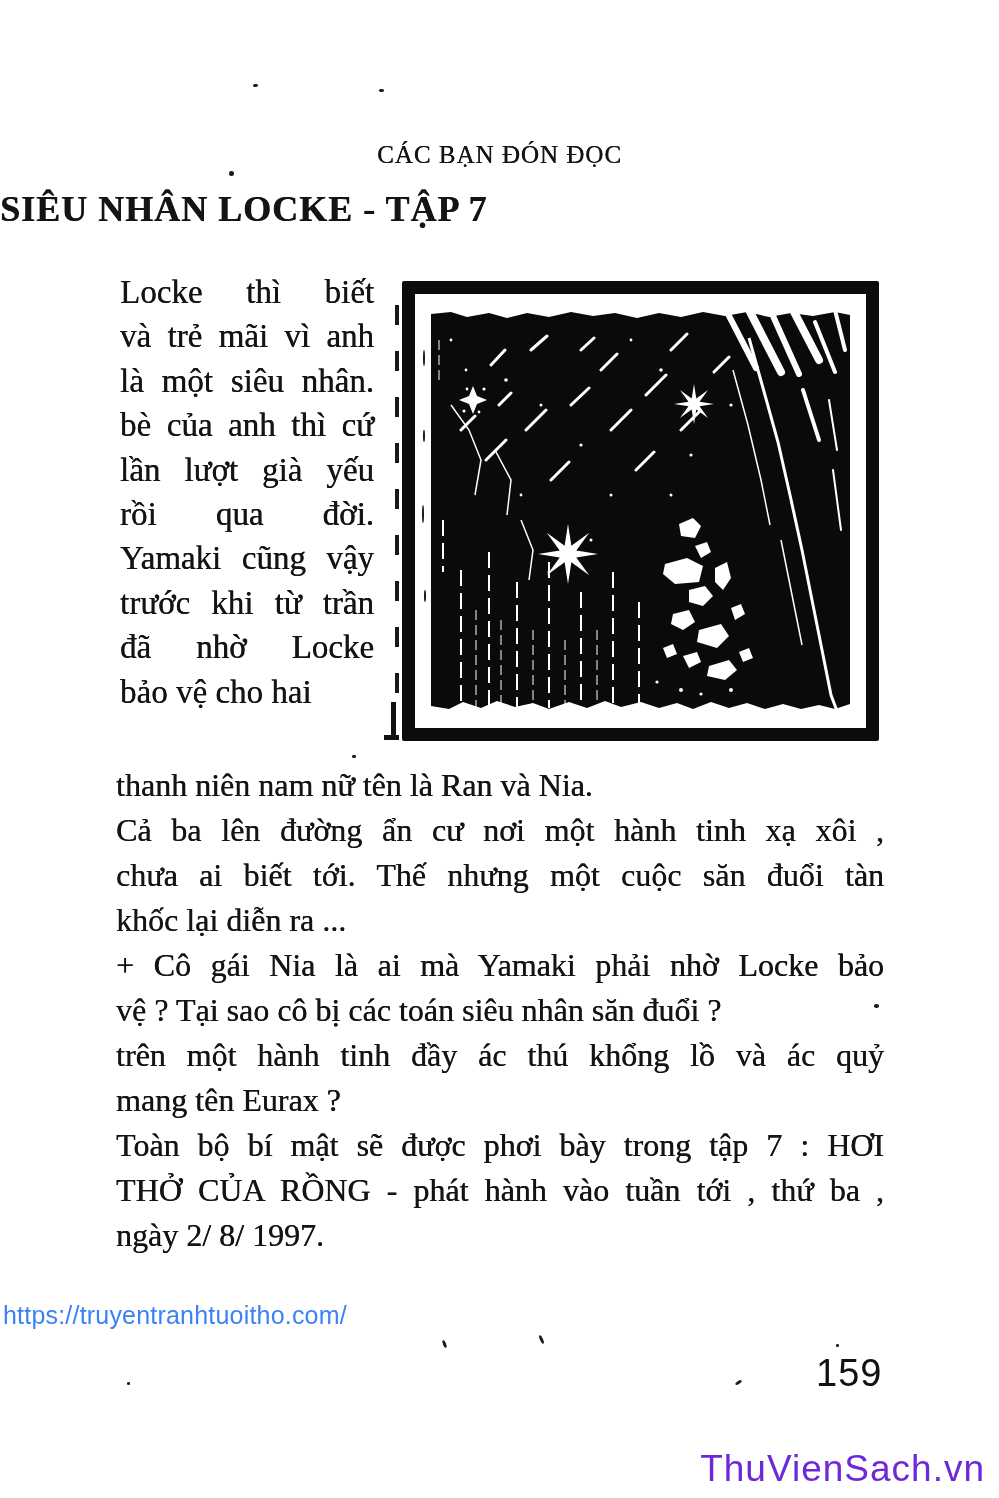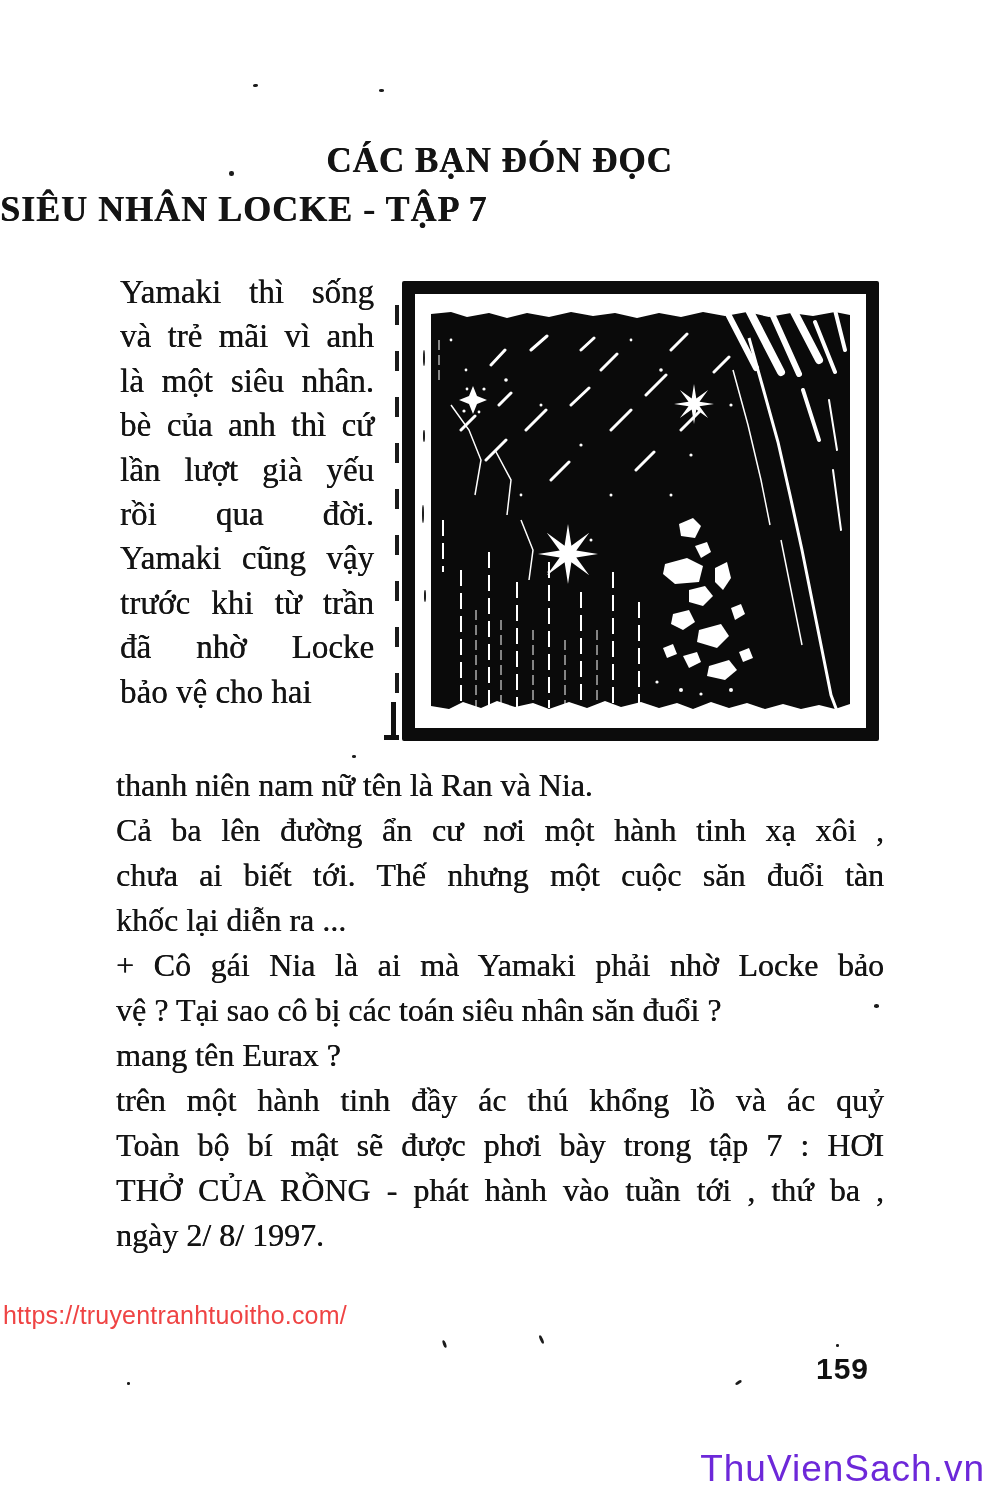--- a/index.html
+++ b/index.html
@@ -6,21 +6,21 @@
   body{
     width:999px;height:1498px;position:relative;overflow:hidden;
     background:#ffffff;
     font-family:"Liberation Serif","DejaVu Serif",serif;
     color:#141414;
   }
   .abs{position:absolute;}
   
   .title1{
     left:0;top:141px;width:999px;text-align:center;
-    font-size:35px;font-weight:700;letter-spacing:1px;
+    font-size:25px;font-weight:400;letter-spacing:1px;
     text-shadow:0.4px 0 0 currentColor;
   }
   .title2{
     left:0;top:188px;width:999px;text-align:left;
     font-size:36px;font-weight:700;letter-spacing:1px;
     text-shadow:0.4px 0 0 currentColor;
   }
   
   .icol{
     left:120px;top:270px;width:254px;
@@ -48,43 +48,43 @@
   .frame-dashes{
     left:395px;top:305px;width:4px;height:410px;
     background:repeating-linear-gradient(180deg,#1a1a1a 0 20px,transparent 20px 46px);
   }
   .hook-v{left:391px;top:702px;width:5px;height:38px;background:#111;}
   .hook-h{left:384px;top:735px;width:15px;height:5px;background:#111;}
   
   .srcurl{
     left:3px;top:1301px;
     font-family:"Liberation Sans","DejaVu Sans",sans-serif;
-    font-size:25px;color:#ef4444;letter-spacing:0.2px;
+    font-size:25px;color:#3b82f6;letter-spacing:0.2px;
   }
   .pagenum{
     left:816px;top:1352px;
     font-family:"Liberation Sans","DejaVu Sans",sans-serif;
-    font-size:30px;font-weight:700;color:#111;letter-spacing:1px;
+    font-size:38px;font-weight:400;color:#111;letter-spacing:1px;
   }
   .wmark{
     right:14px;top:1448px;
     font-family:"Liberation Sans","DejaVu Sans",sans-serif;
     font-size:37px;color:#6d28d9;letter-spacing:1px;
   }
   
   .sp{position:absolute;background:#1c1c1c;border-radius:45%;}
 </style>
 </head>
 <body>
 
 <div class="abs title1">CÁC BẠN ĐÓN ĐỌC</div>
 <div class="abs title2">SIÊU NHÂN LOCKE - TẬP 7</div>
 
 <div class="abs icol">
-  <div class="ln jl">Yamaki thì sống</div>
+  <div class="ln jl">Locke thì biết</div>
   <div class="ln jl">và trẻ mãi vì anh</div>
   <div class="ln jl">là một siêu nhân.</div>
   <div class="ln jl">bè của anh thì cứ</div>
   <div class="ln jl">lần lượt già yếu</div>
   <div class="ln jl">rồi qua đời.</div>
   <div class="ln jl">Yamaki cũng vậy</div>
   <div class="ln jl">trước khi từ trần</div>
   <div class="ln jl">đã nhờ Locke</div>
   <div class="ln ll">bảo vệ cho hai</div>
 </div>
@@ -168,22 +168,22 @@
 <div class="sp" style="left:422px;top:505px;width:2px;height:18px;"></div>
 <div class="sp" style="left:424px;top:590px;width:2px;height:12px;"></div>
 
 <div class="abs bodytext">
   <div class="ln">thanh niên nam nữ tên là Ran và Nia.</div>
   <div class="ln jl">Cả ba lên đường ẩn cư nơi một hành tinh xạ xôi ,</div>
   <div class="ln jl">chưa ai biết tới. Thế nhưng một cuộc săn đuổi tàn</div>
   <div class="ln">khốc lại diễn ra ...</div>
   <div class="ln jl">+ Cô gái Nia là ai mà Yamaki phải nhờ Locke bảo</div>
   <div class="ln">vệ ? Tại sao cô bị các toán siêu nhân săn đuổi ?</div>
+  <div class="ln jl">trên một hành tinh đầy ác thú khổng lồ và ác quỷ</div>
   <div class="ln">mang tên Eurax ?</div>
-  <div class="ln jl">trên một hành tinh đầy ác thú khổng lồ và ác quỷ</div>
   <div class="ln jl">Toàn bộ bí mật sẽ được phơi bày trong tập 7 : HƠI</div>
   <div class="ln jl">THỞ CỦA RỒNG - phát hành vào tuần tới , thứ ba ,</div>
   <div class="ln">ngày 2/ 8/ 1997.</div>
 </div>
 
 <div class="abs srcurl">https://truyentranhtuoitho.com/</div>
 <div class="abs pagenum">159</div>
 <div class="abs wmark">ThuVienSach.vn</div>
 
 <div class="sp" style="left:253px;top:84px;width:5px;height:3px;transform:rotate(-10deg);"></div>

